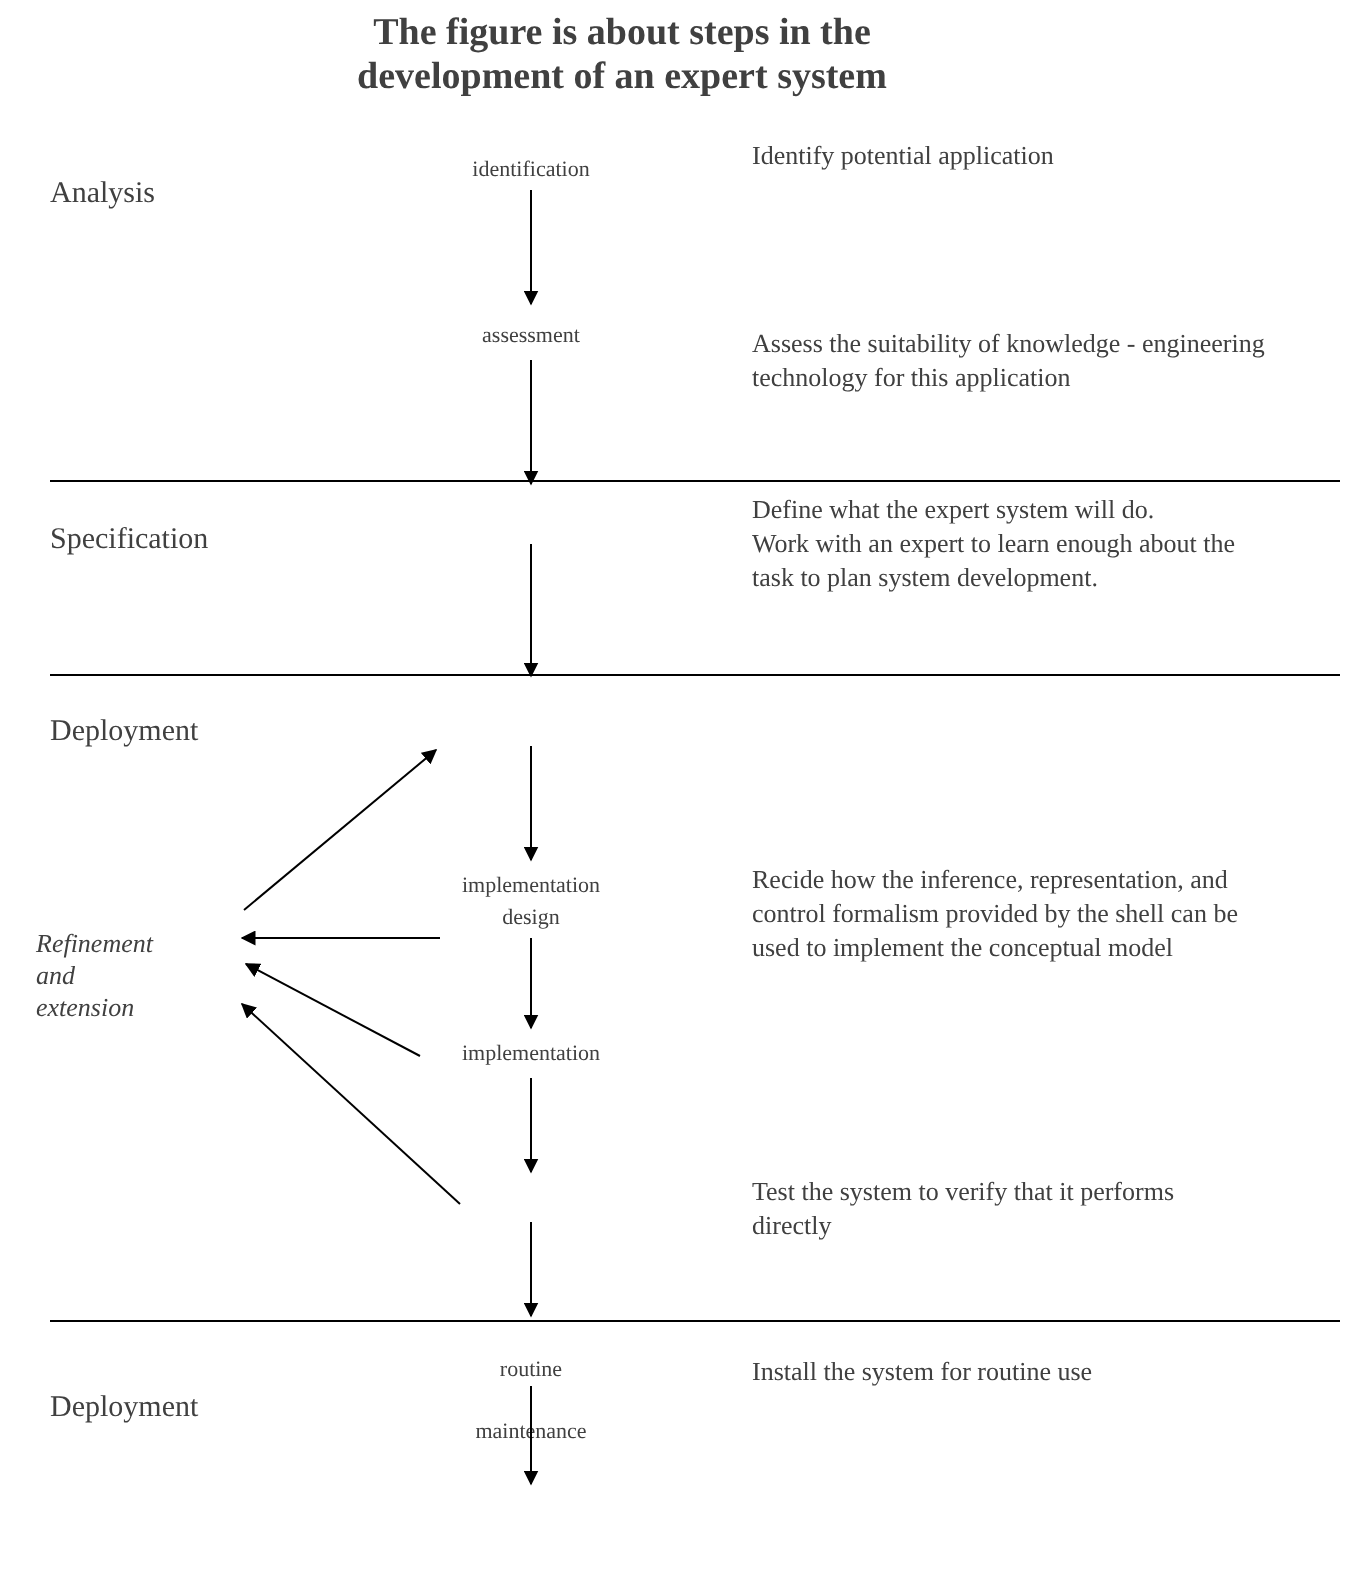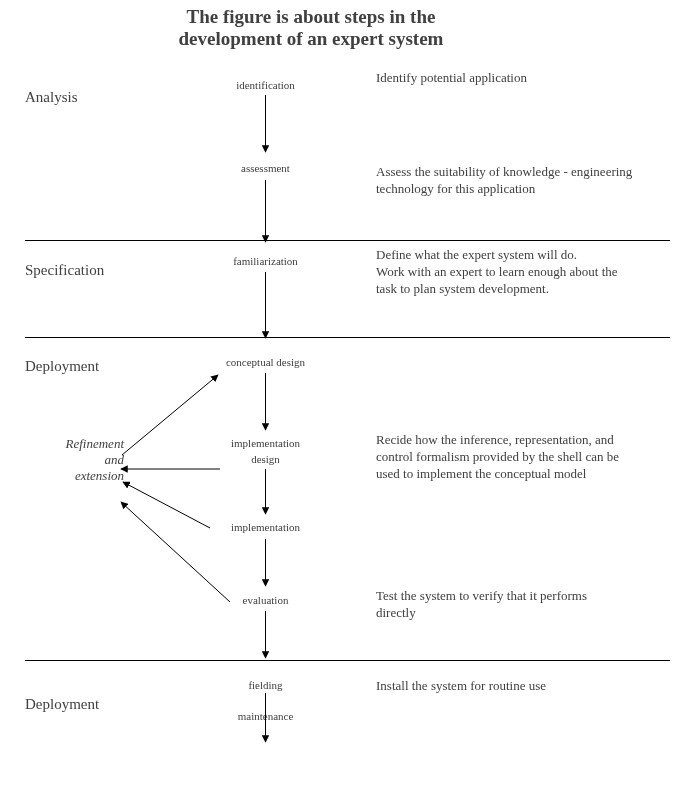--- a/index.html
+++ b/index.html
@@ -42,23 +42,23 @@
     position: absolute;
     left: 376px;
     width: 306px;
     font-size: 13px;
     line-height: 17px;
     white-space: pre-line;
   }
   .note {
     position: absolute;
     left: 18px;
-    top: 436px;
+    top: 464px;
     width: 106px;
-    text-align: right;
+    text-align: left;
     font-size: 13px;
     line-height: 16px;
     font-style: italic;
     white-space: pre-line;
   }
   svg.layer {
     position: absolute;
     top: 0;
     left: 0;
     width: 675px;
@@ -74,27 +74,24 @@
   <div class="title">The figure is about steps in the
 development of an expert system</div>
 
   <div class="phase" style="top:88px">Analysis</div>
   <div class="phase" style="top:261px">Specification</div>
   <div class="phase" style="top:357px">Deployment</div>
   <div class="phase" style="top:695px">Deployment</div>
 
   <div class="step" style="top:77px">identification</div>
   <div class="step" style="top:160px">assessment</div>
-  <div class="step" style="top:253px">familiarization</div>
-  <div class="step" style="top:354px">conceptual design</div>
   <div class="step" style="top:435px">implementation
 design</div>
   <div class="step" style="top:519px">implementation</div>
-  <div class="step" style="top:592px">evaluation</div>
-  <div class="step" style="top:677px">fielding</div>
+  <div class="step" style="top:677px">routine</div>
   <div class="step" style="top:708px">maintenance</div>
 
   <div class="desc" style="top:69px">Identify potential application</div>
   <div class="desc" style="top:163px">Assess the suitability of knowledge - engineering
 technology for this application</div>
   <div class="desc" style="top:246px">Define what the expert system will do.
 Work with an expert to learn enough about the
 task to plan system development.</div>
   <div class="desc" style="top:431px">Recide how the inference, representation, and
 control formalism provided by the shell can be

